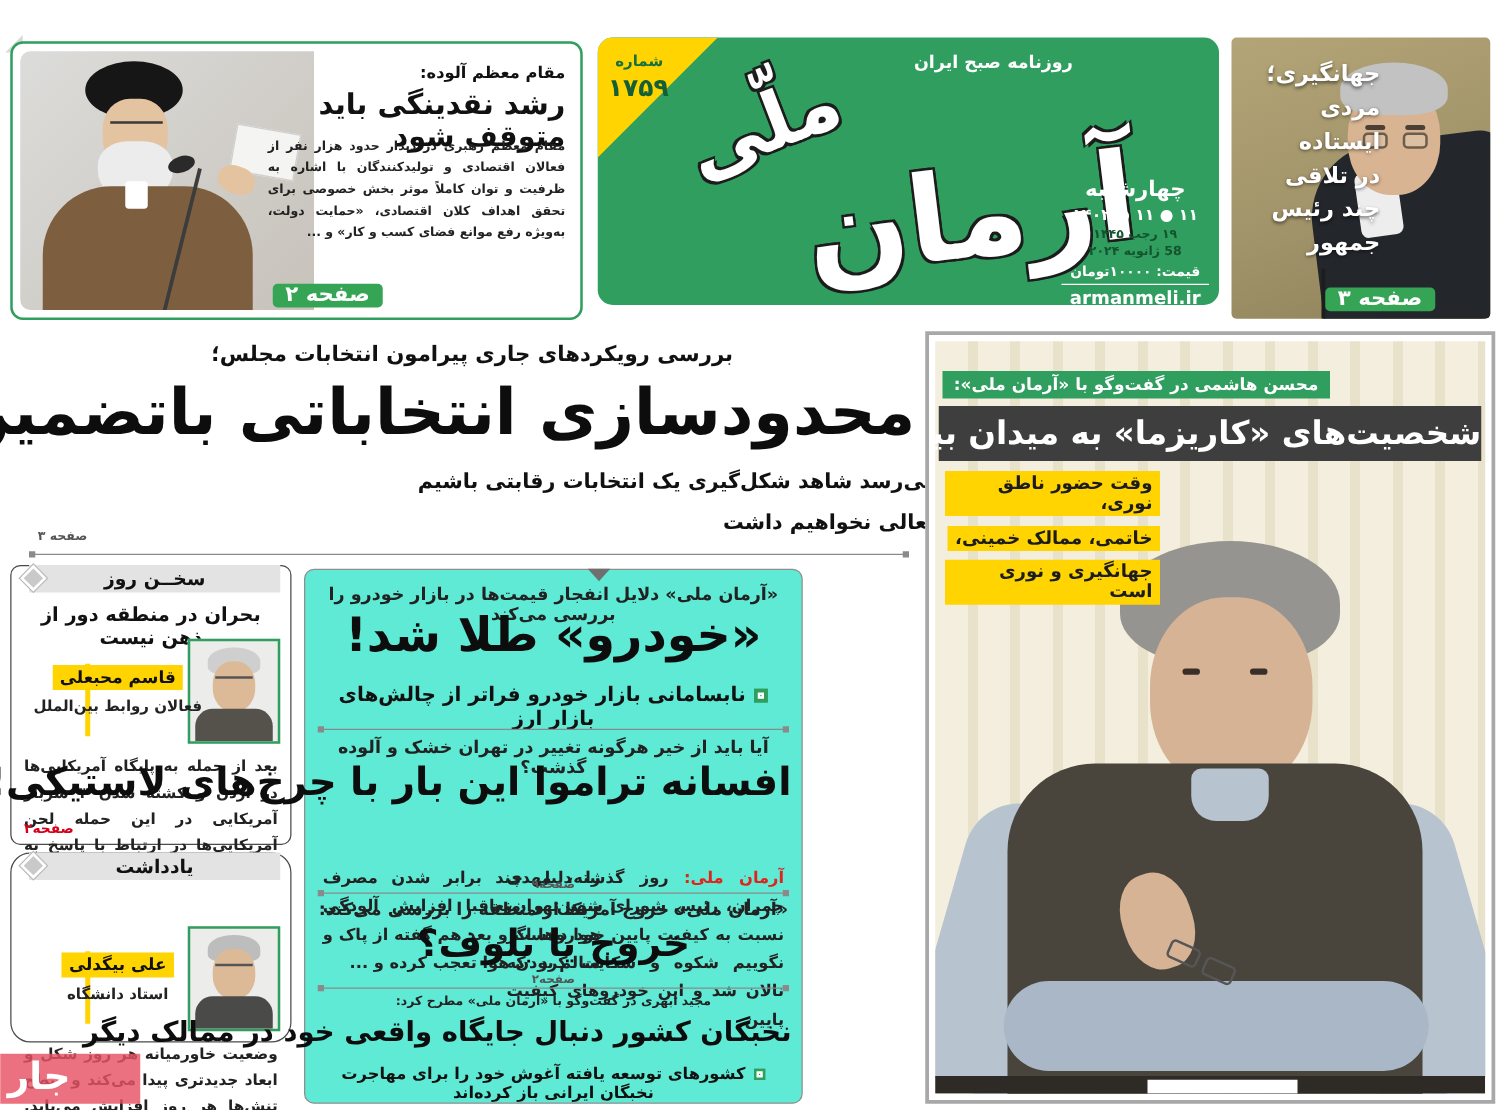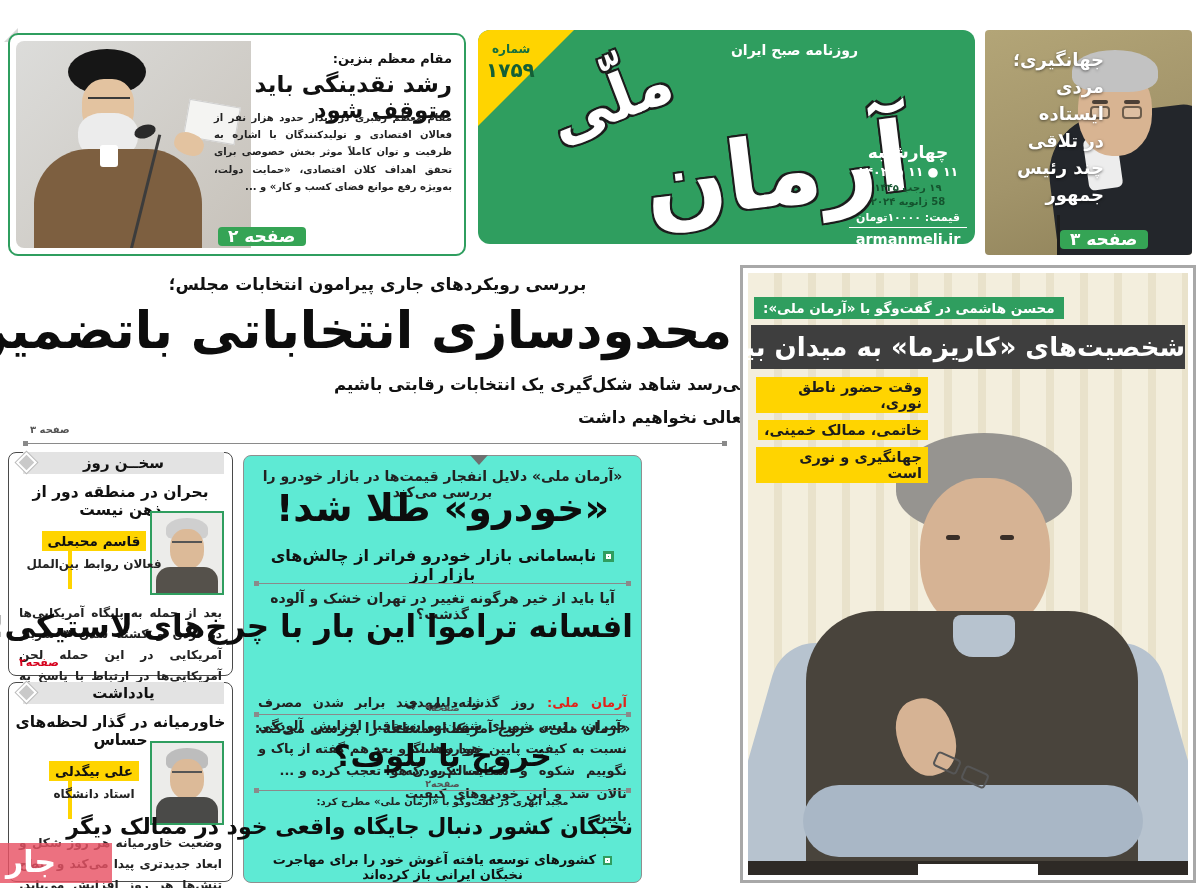--- a/index.html
+++ b/index.html
@@ -138,21 +138,21 @@
       <div class="abs" style="left:66px;top:38px;width:52px;height:56px;background:#e3c3a0;border-radius:42%;"></div>
       <div class="abs" style="left:72px;top:56px;width:42px;height:7px;border-top:2px solid #3a3a3a;"></div>
       <div class="abs" style="left:62px;top:72px;width:60px;height:48px;background:#ececec;border-radius:40% 40% 50% 50%;"></div>
       <div class="abs" style="left:18px;top:108px;width:168px;height:102px;background:#7d5f40;border-radius:55px 55px 0 0;"></div>
       <div class="abs" style="left:84px;top:104px;width:18px;height:22px;background:#fff;border-radius:3px;"></div>
       <div class="abs" style="left:128px;top:92px;width:3px;height:118px;background:#3c3c3c;transform:rotate(14deg);"></div>
       <div class="abs" style="left:118px;top:84px;width:22px;height:13px;background:#2a2a2a;border-radius:50%;transform:rotate(-18deg);"></div>
       <div class="abs" style="left:170px;top:62px;width:52px;height:38px;background:#f4f4f2;border:1px solid #cfcfcf;transform:rotate(10deg);"></div>
       <div class="abs" style="left:158px;top:92px;width:30px;height:22px;background:#e3c3a0;border-radius:45%;transform:rotate(20deg);"></div>
     </div>
-    <div class="abs leader-kicker">مقام معظم بنزین:</div>
+    <div class="abs leader-kicker">مقام معظم آلوده:</div>
     <div class="abs leader-headline">رشد نقدینگی باید متوقف شود</div>
     <div class="abs leader-body">مقام معظم رهبری در دیدار حدود هزار نفر از فعالان اقتصادی و تولیدکنندگان با اشاره به ظرفیت و توان کاملاً موثر بخش خصوصی برای تحقق اهداف کلان اقتصادی، «حمایت دولت، به‌ویژه رفع موانع فضای کسب و کار» و ...</div>
     <div class="abs page-btn" style="left:208px;bottom:8px;">صفحه ۲</div>
   </div>
 
   <div class="abs masthead">
     <div class="abs issue-tri"></div>
     <div class="abs issue-label">شماره</div>
     <div class="abs issue-num">۱۷۵۹</div>
     <div class="abs tagline">روزنامه صبح ایران</div>
@@ -240,26 +240,25 @@
     </div>
     <div class="author-strip"></div>
     <div class="author-name">
       <span class="nm">قاسم محبعلی</span>
       <span class="rl">فعالان روابط بین‌الملل</span>
     </div>
     <div class="side-body">بعد از حمله به پایگاه آمریکایی‌ها در اردن و کشته شدن ۳ سرباز آمریکایی در این حمله لحن آمریکایی‌ها در ارتباط با پاسخ به این حملات شدید شده است، به طوری که حتی برخی از گسترش جنگ در منطقه خبر می‌دهند و...</div>
     <div class="side-pageref">صفحه۲</div>
   </div>
 
-  <div class="abs side-box" style="top:682px;height:200px;">
+  <div class="abs side-box" style="top:682px;height:152px;border-radius:16px;">
     <div class="side-head">
       <span class="diamond"></span>
       <span>یادداشت</span>
     </div>
-    <div class="side-title">خاورمیانه در گذار لحظه‌های حساس</div>
     <div class="author-photo">
       <div class="ap-hair" style="background:#bdbdbd;"></div>
       <div class="ap-face"></div>
       <div class="ap-glass"></div>
       <div class="ap-body" style="background:#4a4a48;"></div>
     </div>
     <div class="author-strip"></div>
     <div class="author-name">
       <span class="nm">علی بیگدلی</span>
       <span class="rl">استاد دانشگاه</span>

